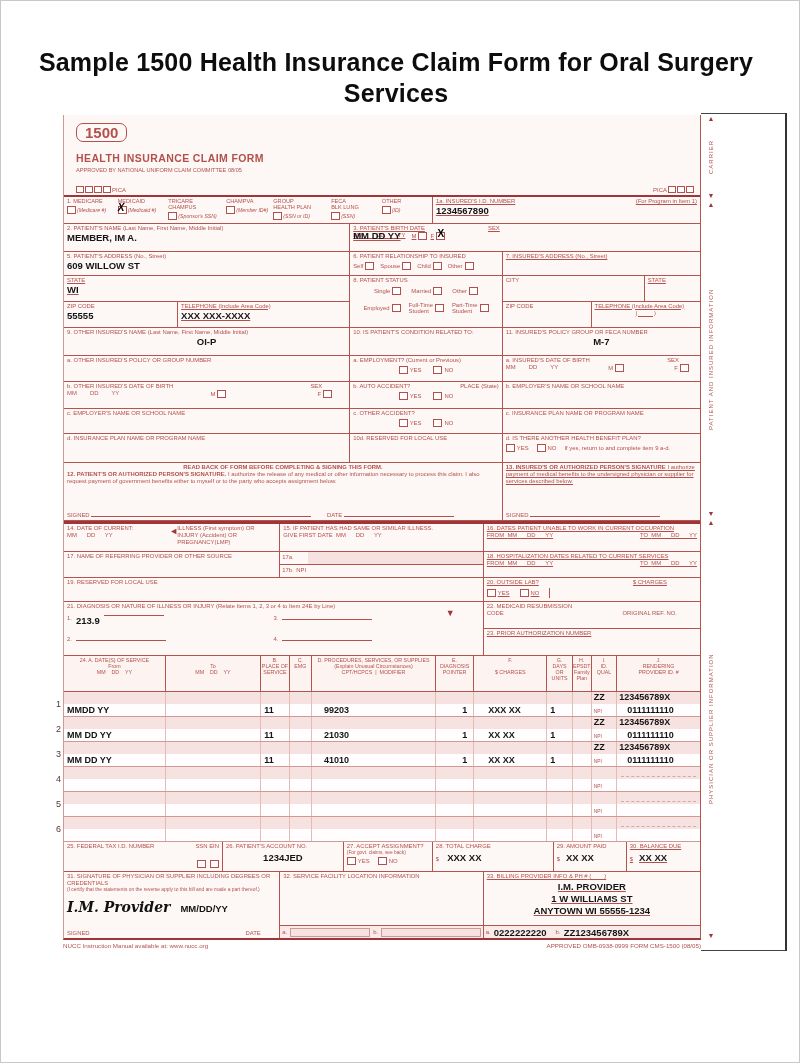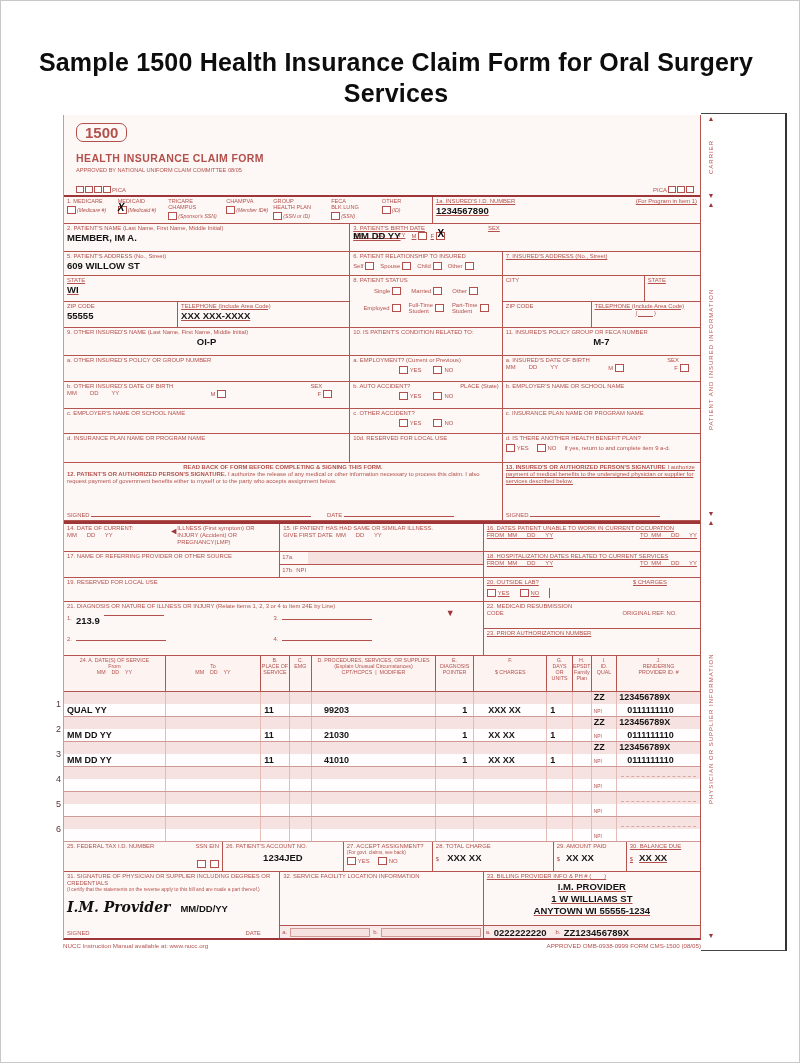--- a/index.html
+++ b/index.html
@@ -635,21 +635,21 @@
       <div class="th" style="width:13%">
         <span>J.</span><br>
         <span>RENDERING</span><br>
         <span>PROVIDER ID. #</span>
       </div>
     </div>
 
     <div class="trow">
       <span class="rown">1</span>
       <div class="td" style="width:16%">
-          <span class="v">QUAL YY</span>
+          <span class="v">MMDD YY</span>
         </div>
       <div class="td" style="width:15%"></div>
       <div class="td" style="width:4.5%">
           <span class="v">11</span>
         </div>
       <div class="td" style="width:3.5%"></div>
       <div class="td" style="width:19.5%">
           <span class="v" style="left:12px">99203</span>
         </div>
       <div class="td" style="width:6%">

